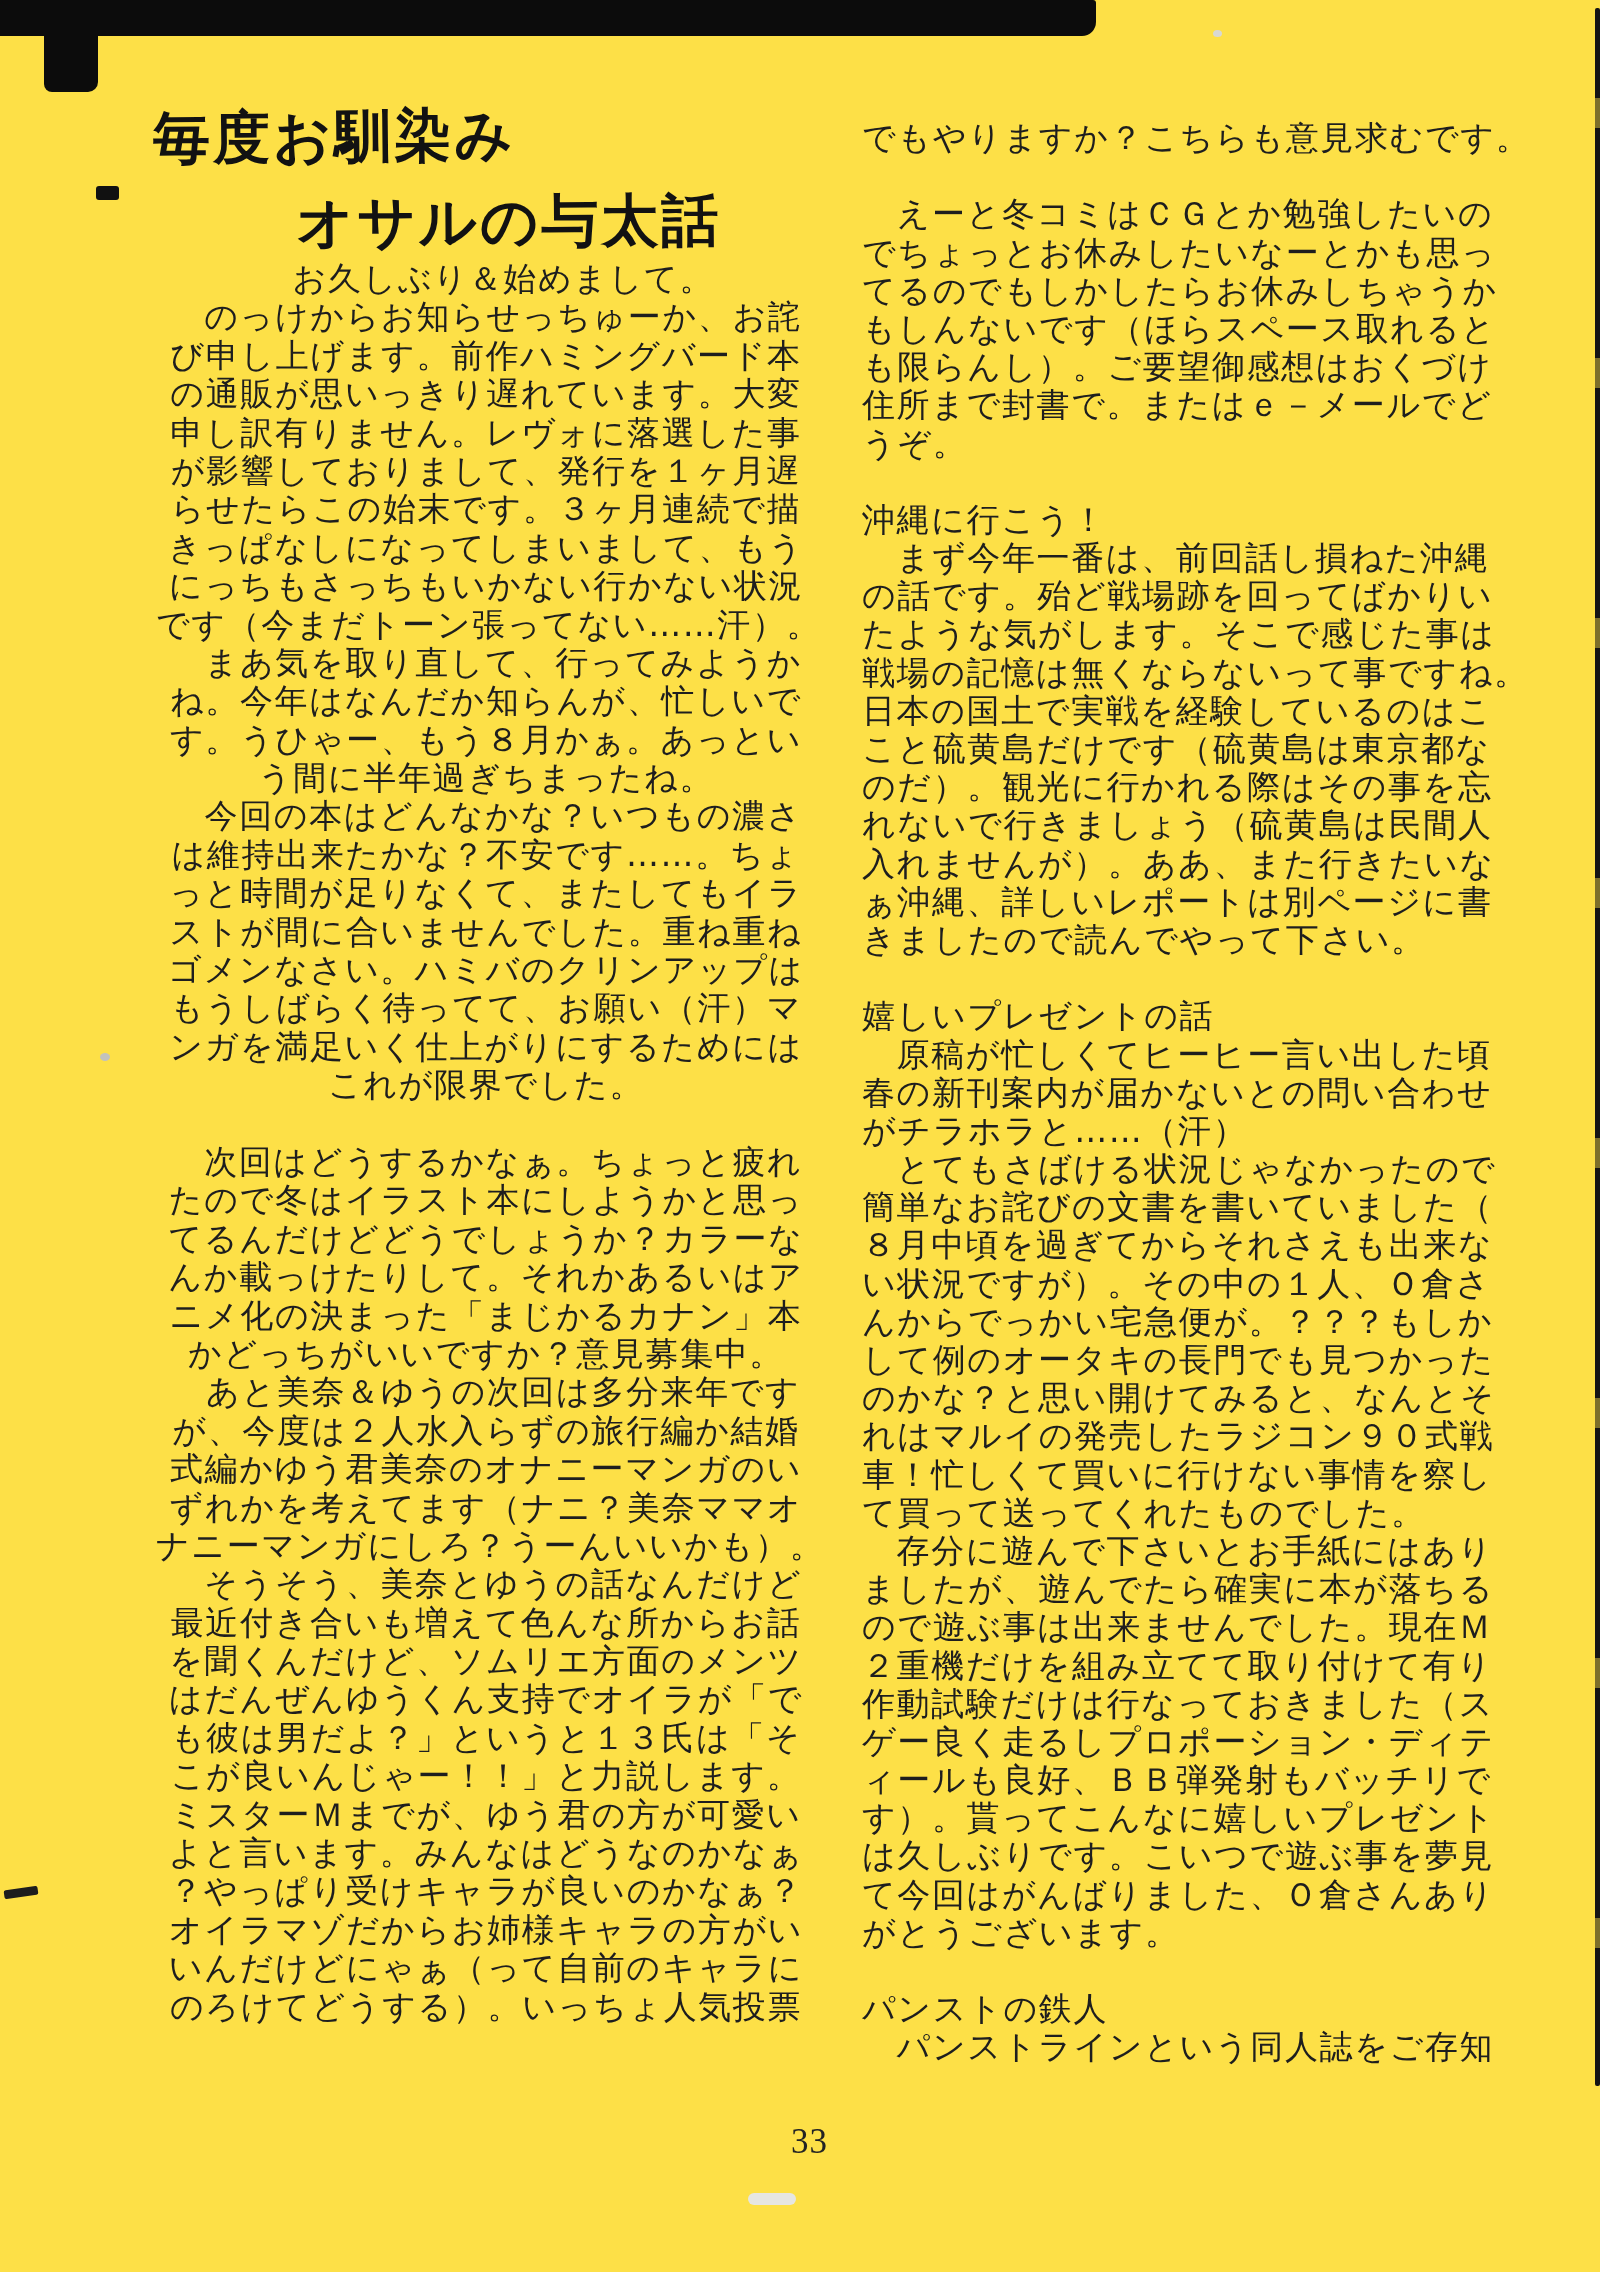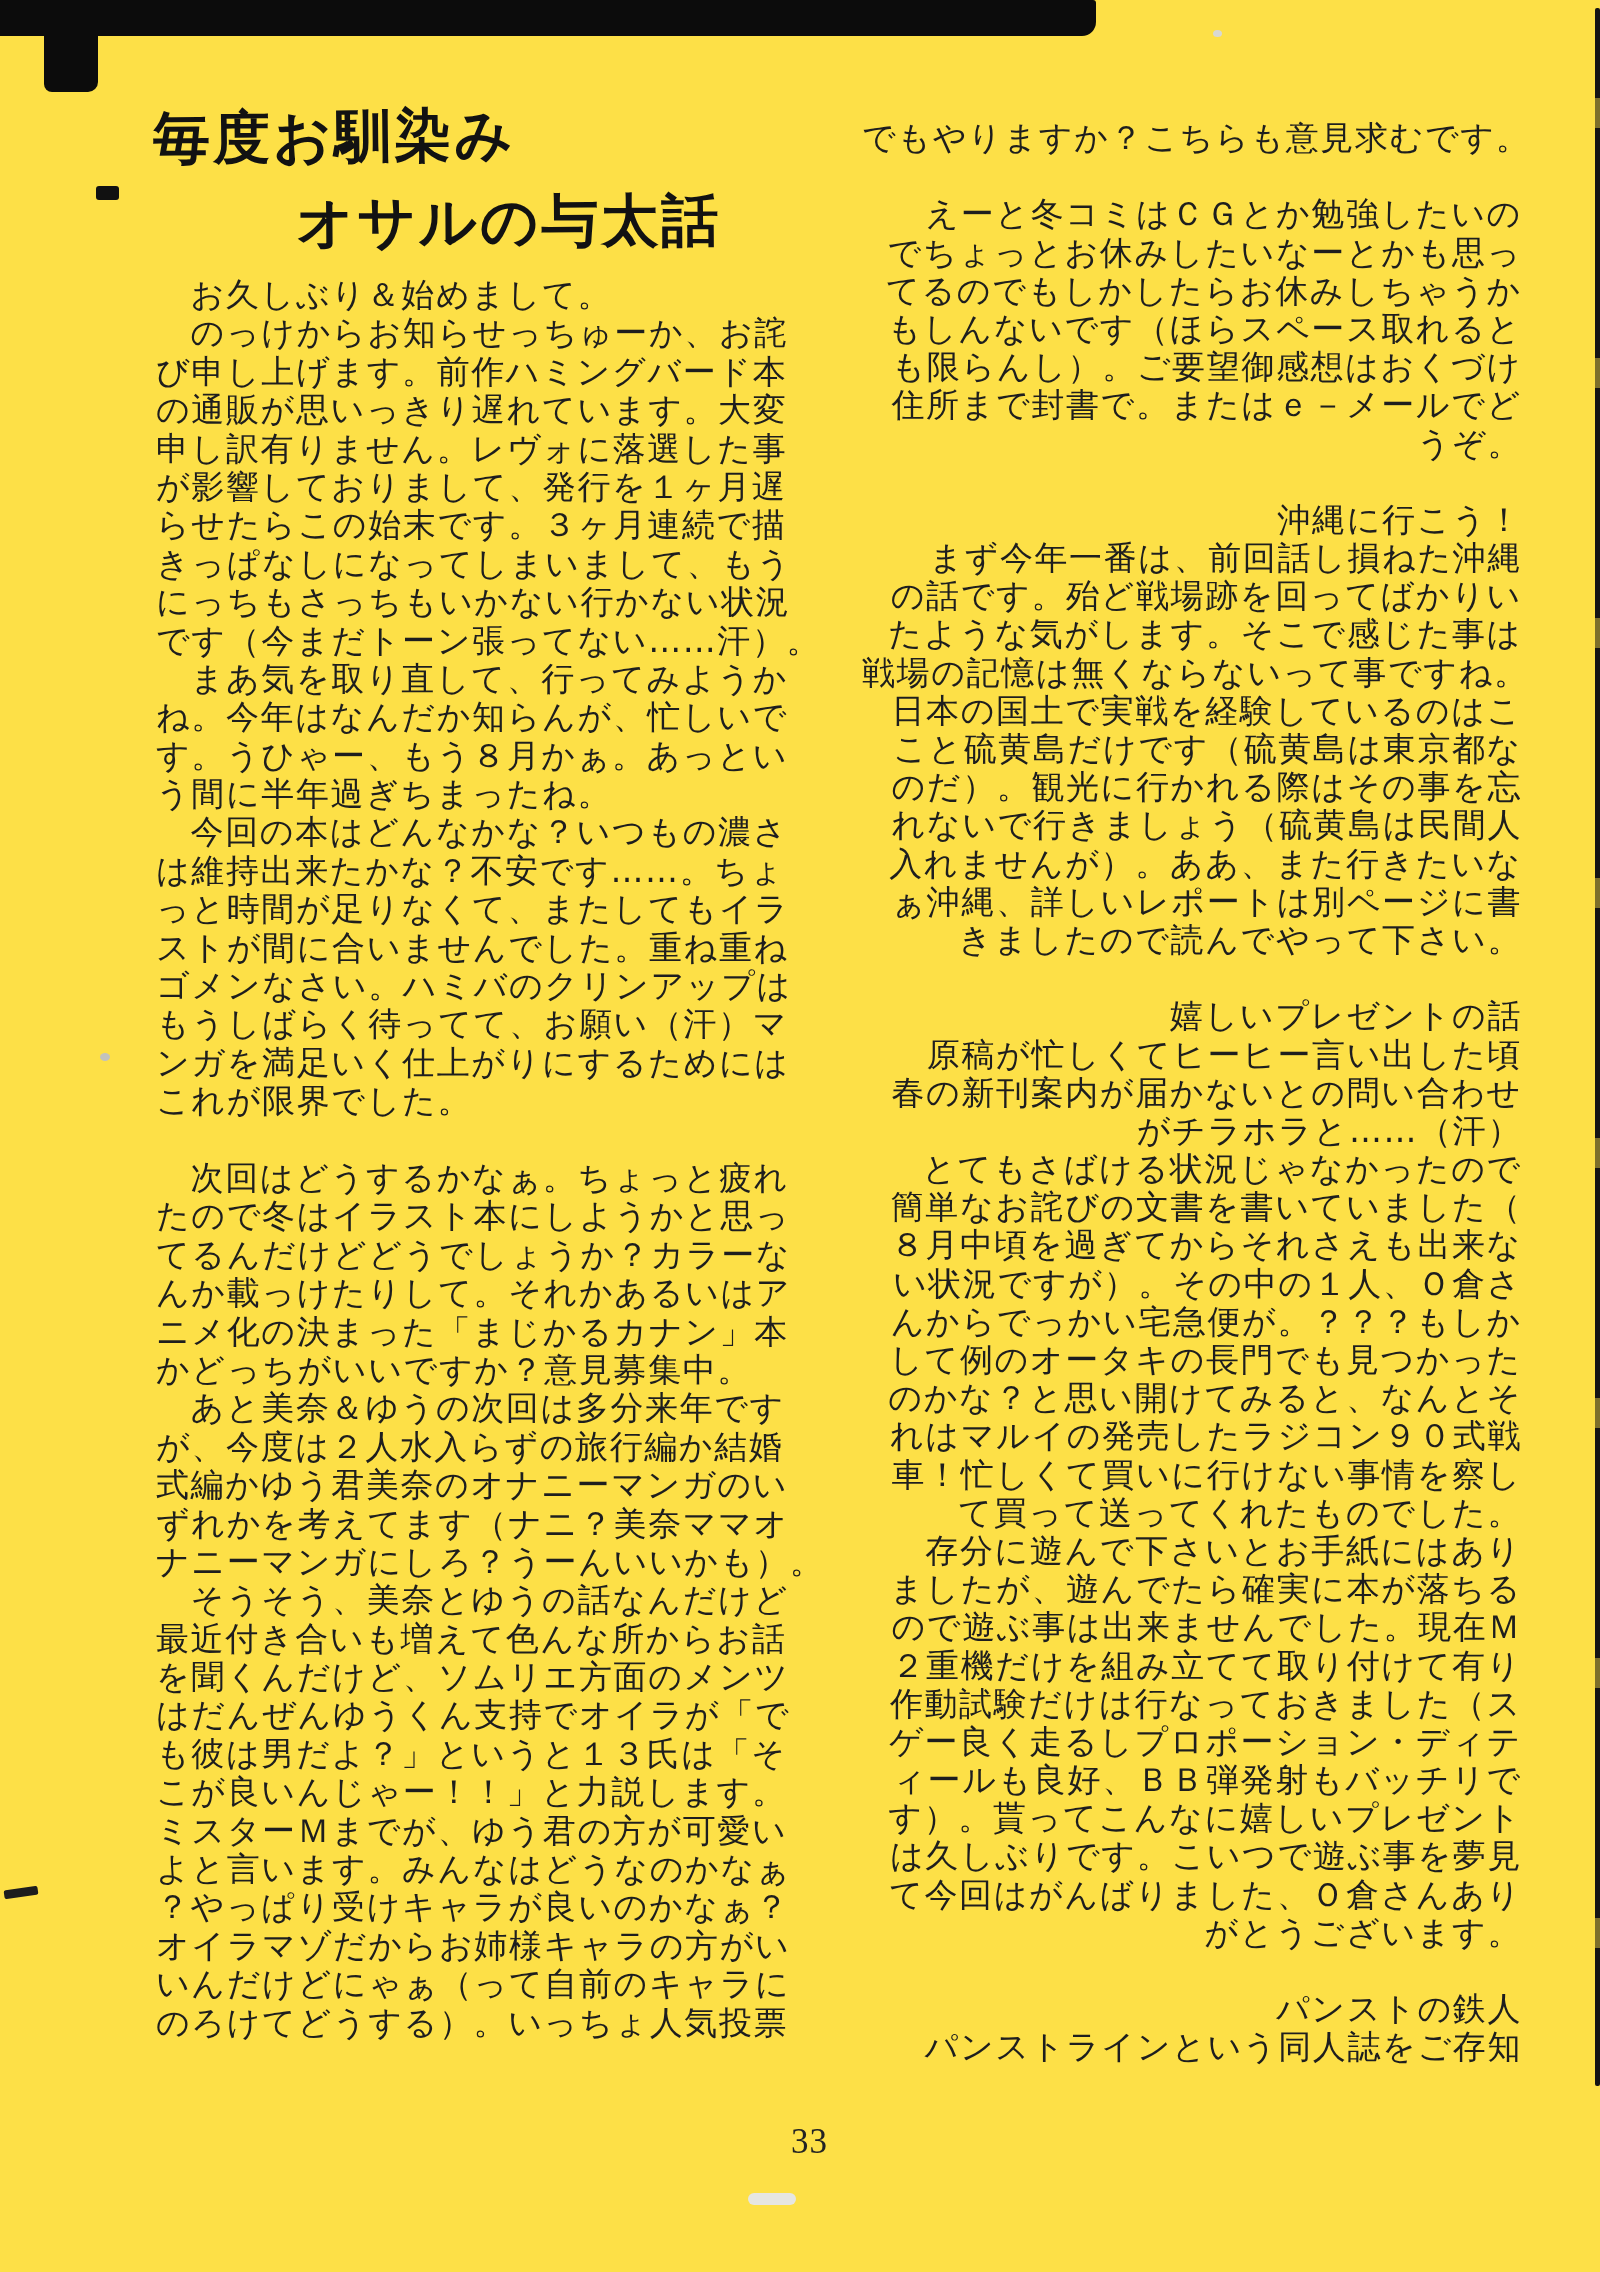--- a/index.html
+++ b/index.html
@@ -46,24 +46,24 @@
     font-size:57px; letter-spacing:3px; white-space:pre;
   }
   #title1 { left:153px; top:99px; transform:rotate(-0.6deg); }
   #title2 { left:296px; top:184px; transform:rotate(-0.4deg); }
 
   
   .column {
     position:absolute; color:#1e1e1e; white-space:pre;
     font-size:33px; letter-spacing:1.6px;
   }
-  #leftcol  { left:156px; top:276px;  width:660px; }
+  #leftcol  { left:156px; top:260px;  width:660px;text-align:center; }
   #rightcol { left:862px; top:119px;  width:660px; }
   #leftcol  .tline { height:38.4px; line-height:38.4px; }
-  #rightcol .tline { height:38.2px; line-height:38.2px;text-align:right; }
+  #rightcol .tline { height:38.2px; line-height:38.2px; }
 
   .page-number {
     position:absolute; left:791px; top:2122px;
     font-family:Liberation Serif, serif;
     font-size:35px; color:#232323; letter-spacing:1px;
   }
 </style>
 </head>
 <body>
 

